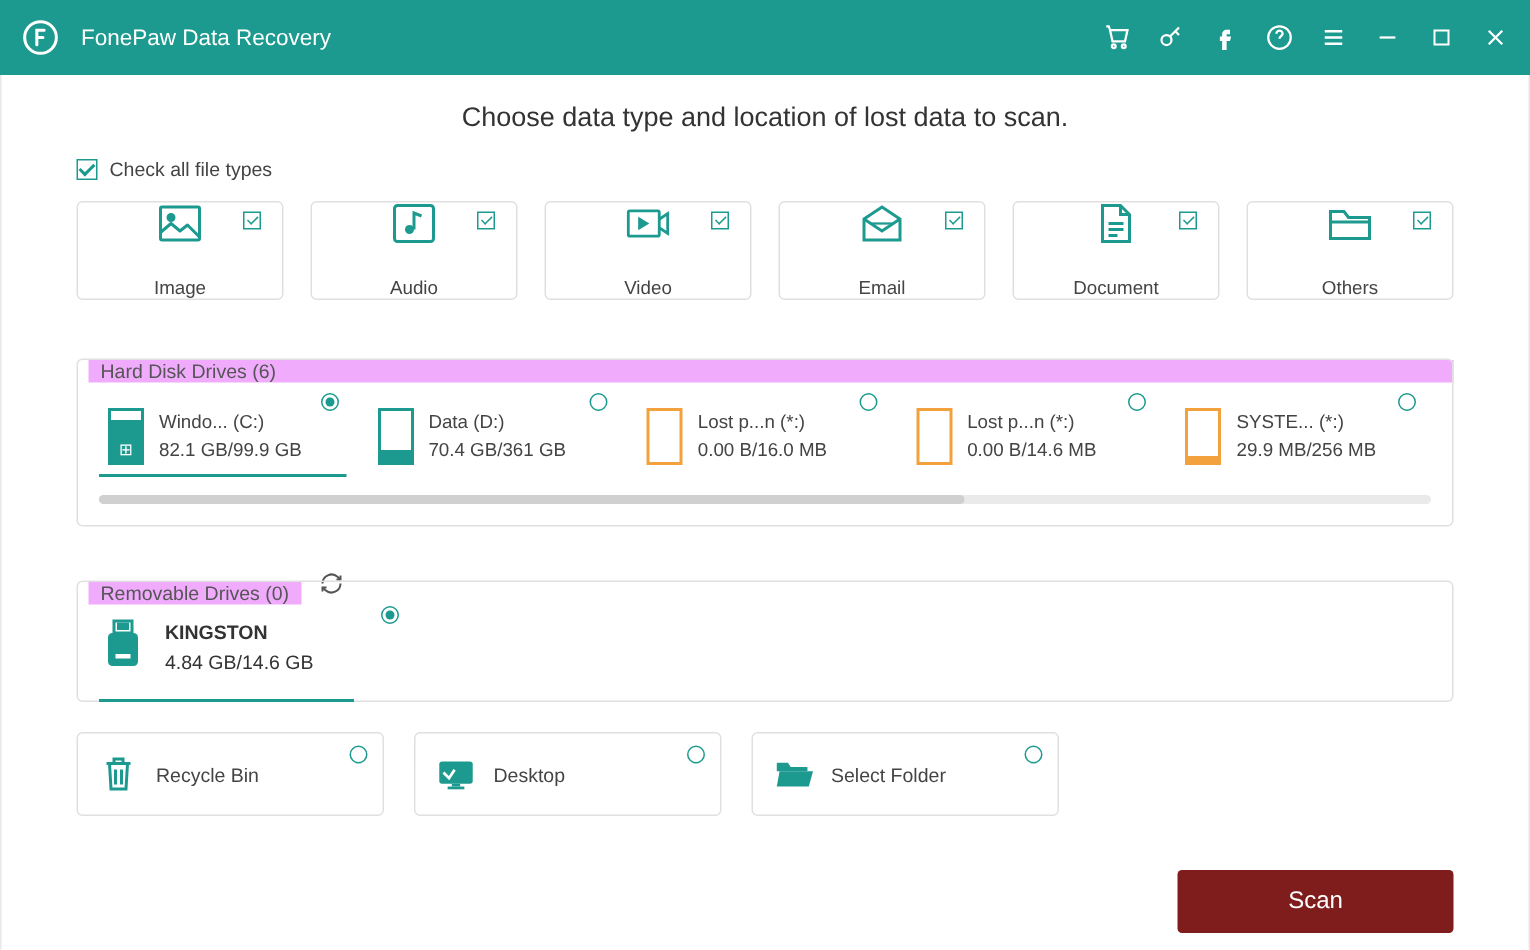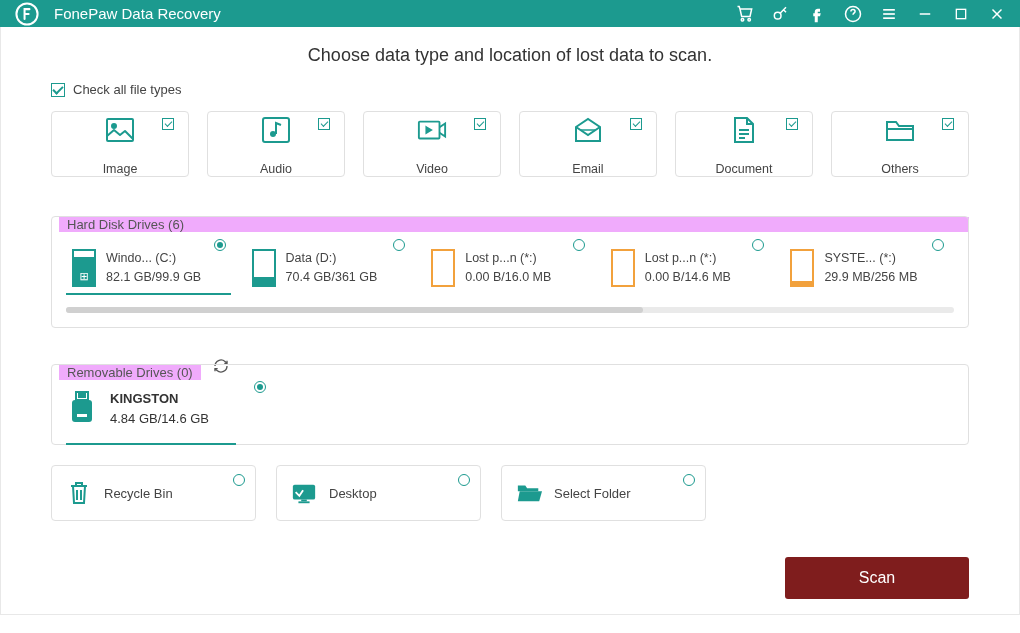--- a/index.html
+++ b/index.html
@@ -1,29 +1,29 @@
 <!DOCTYPE html>
 <html><head>
   <meta charset="utf-8">
   <style>
     * { box-sizing: border-box; margin: 0; padding: 0; }
     body { width: 1020px; height: 633px; font-family: -apple-system, "Segoe UI", Arial, sans-serif; background: #fff; overflow: hidden; }
-    .titlebar { background: #1c9a8f; height: 27px; display: flex; align-items: center; padding: 0 12px; color: #fff; }
+    .titlebar { background: #1c9a8f; height: 50px; display: flex; align-items: center; padding: 0 12px; color: #fff; }
     .logo { width: 30px; height: 30px; display: flex; align-items: center; justify-content: center; margin-right: 12px; }
     .logo svg { width: 26px; height: 26px; }
     .app-title { font-size: 15px; font-weight: 400; }
     .title-actions { margin-left: auto; display: flex; gap: 14px; align-items: center; }
     .title-actions span { width: 22px; height: 22px; display: flex; align-items: center; justify-content: center; cursor: pointer; }
     .content { padding: 0 50px 15px 50px; background: #fff; border: 1px solid #e8e8e8; border-top: none; height: 588px; display: flex; flex-direction: column; }
     .page-heading { text-align: center; font-size: 18px; font-weight: 500; color: #333; margin: 18px 0 16px 0; }
     .check-all { display: flex; align-items: center; margin-bottom: 14px; }
     .cb { width: 14px; height: 14px; border: 1.5px solid #1c9a8f; display: inline-flex; align-items: center; justify-content: center; margin-right: 8px; cursor: pointer; }
     .cb.checked::after { content: ""; width: 8px; height: 4px; border-left: 2px solid #1c9a8f; border-bottom: 2px solid #1c9a8f; transform: rotate(-45deg); margin-top: -2px; }
     .ft-row { display: flex; gap: 18px; margin-bottom: 24px; }
-    .ft-card { position: relative; flex: 1; height: 66px; border: 1px solid #e0e0e0; border-radius: 4px; display: flex; flex-direction: column; align-items: center; justify-content: flex-end; gap: 18px; cursor: pointer; }
+    .ft-card { position: relative; flex: 1; height: 66px; border: 1px solid #e0e0e0; border-radius: 4px; display: flex; flex-direction: column; align-items: center; justify-content: space-between; gap: 18px; cursor: pointer; }
     .ft-card .label { font-size: 12.5px; color: #444; }
     .ft-card .cb { position: absolute; top: 6px; right: 6px; width: 12px; height: 12px; }
     .ft-card .cb.checked::after { width: 6px; height: 3px; border-width: 1.5px; }
     .ft-icon { width: 30px; height: 28px; display: flex; align-items: center; justify-content: center; color: #1c9a8f; }
     .section-label { display: inline-block; background: #f0abfc; padding: 0 8px; margin-left: 8px; font-size: 13px; color: #555; position: relative; top: 16px; }
     .drives-box { border: 1px solid #e0e0e0; border-radius: 4px; padding: 32px 14px 14px 14px; position: relative; margin-bottom: 20px; }
     .drive-row { display: flex; gap: 10px; }
     .drive-item { position: relative; flex: 1; min-width: 0; display: flex; align-items: center; gap: 10px; padding: 0 6px; }
     .drive-bar { width: 24px; height: 38px; border: 2px solid #1c9a8f; position: relative; flex-shrink: 0; }
     .drive-bar.orange { border-color: #f2a13c; }

